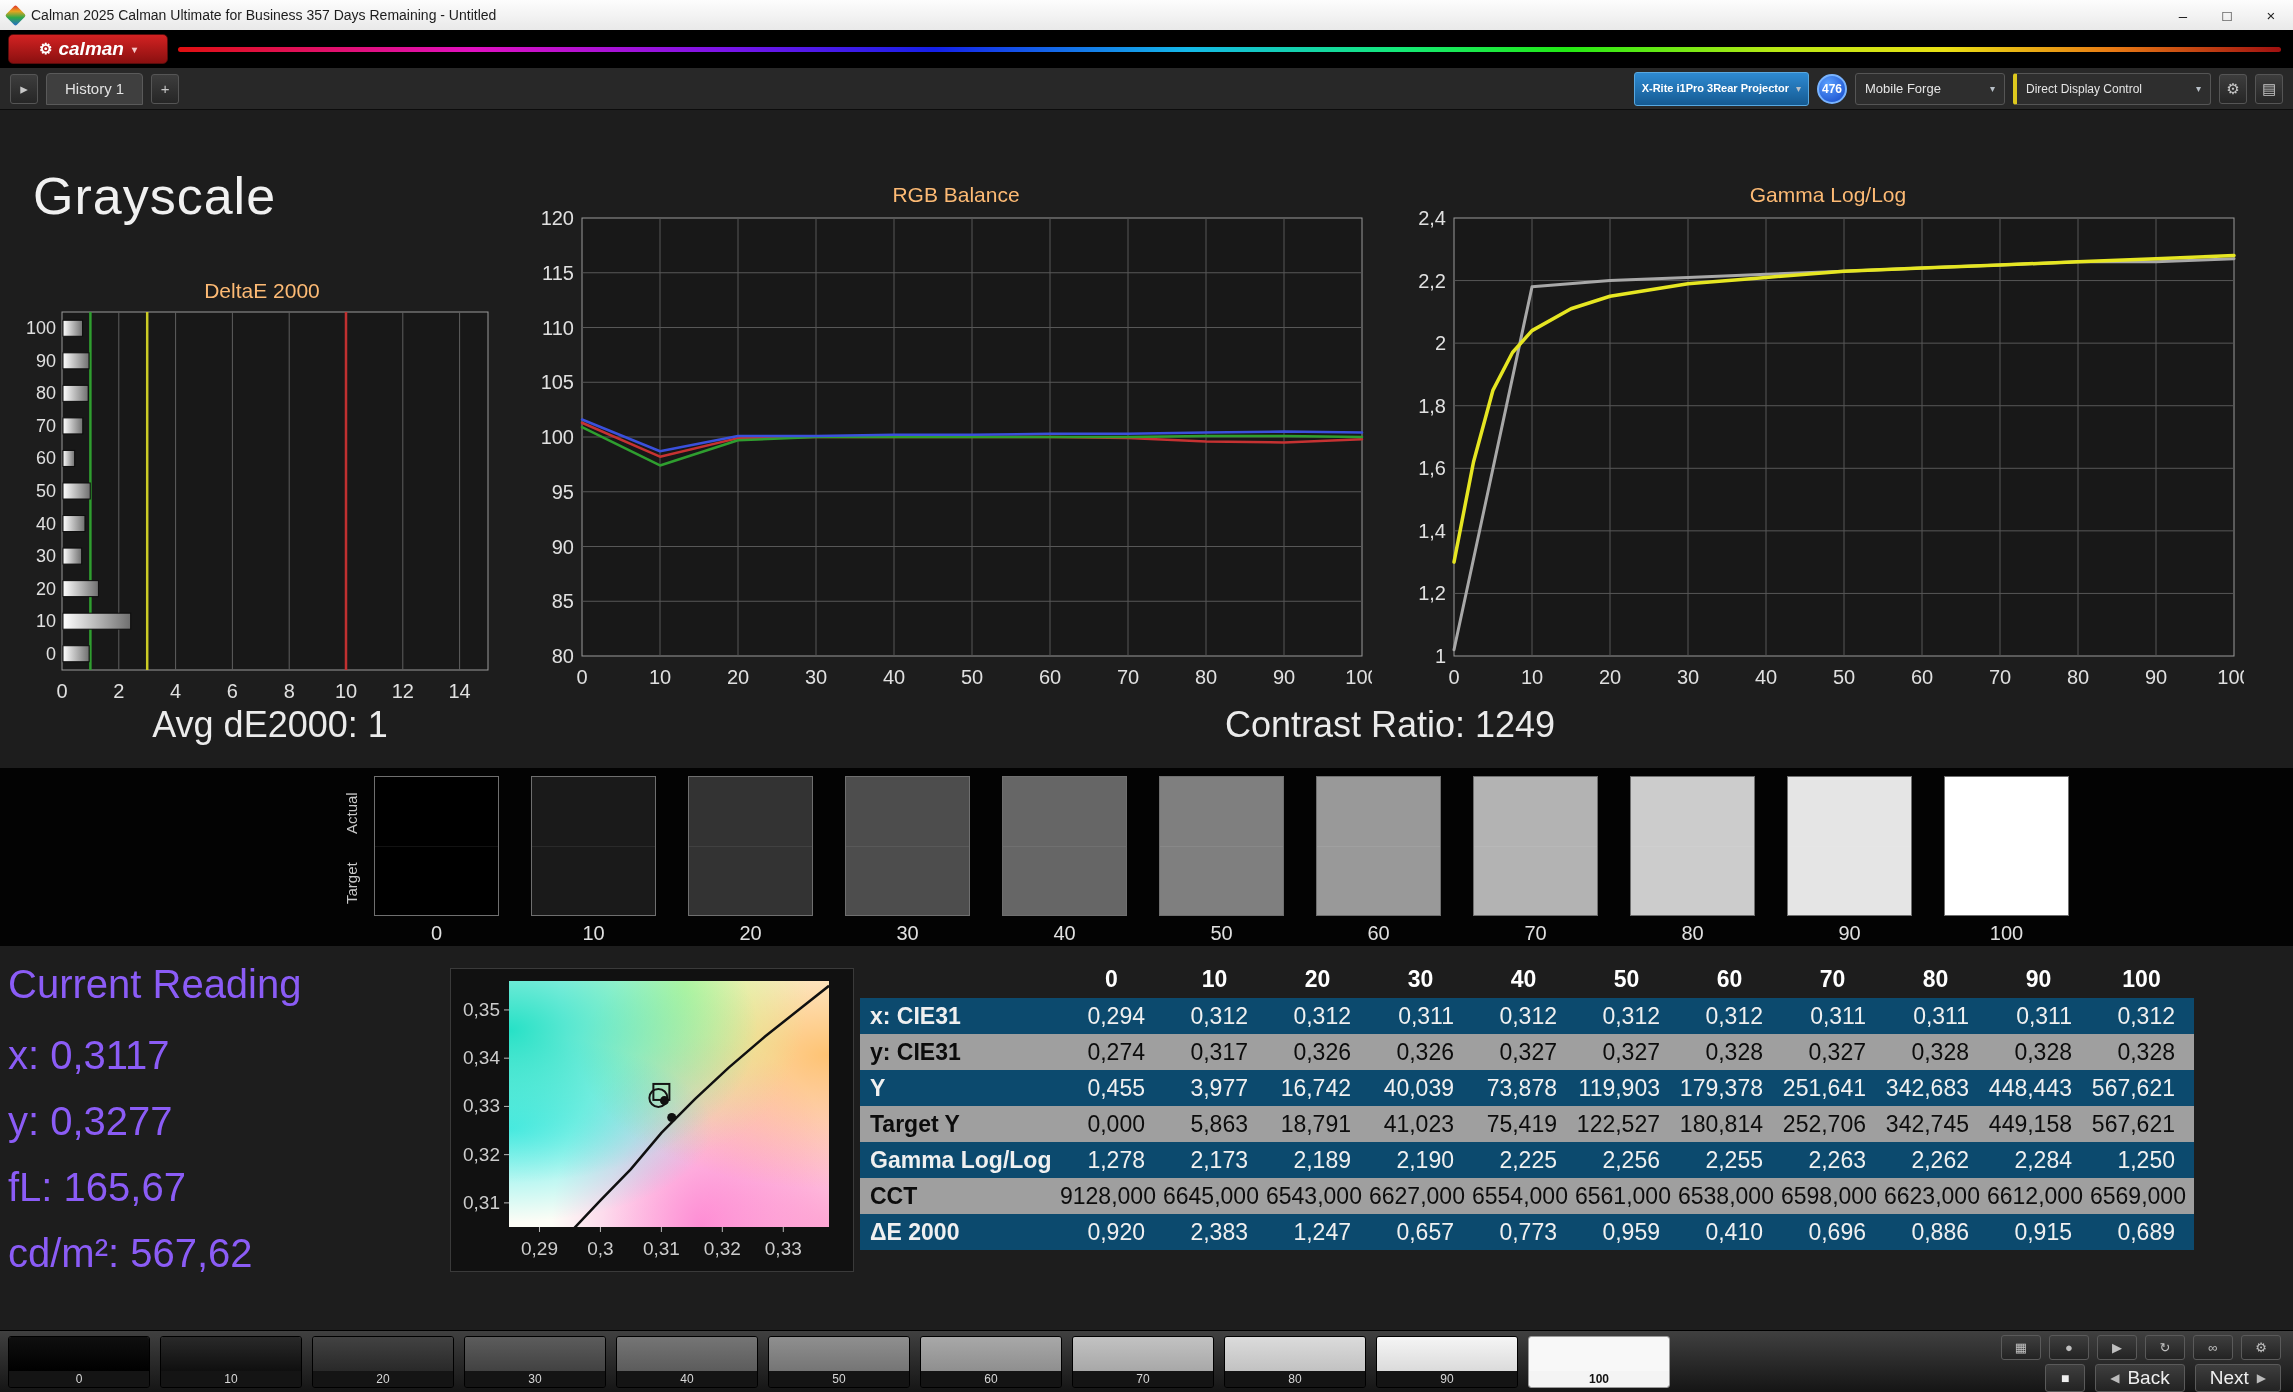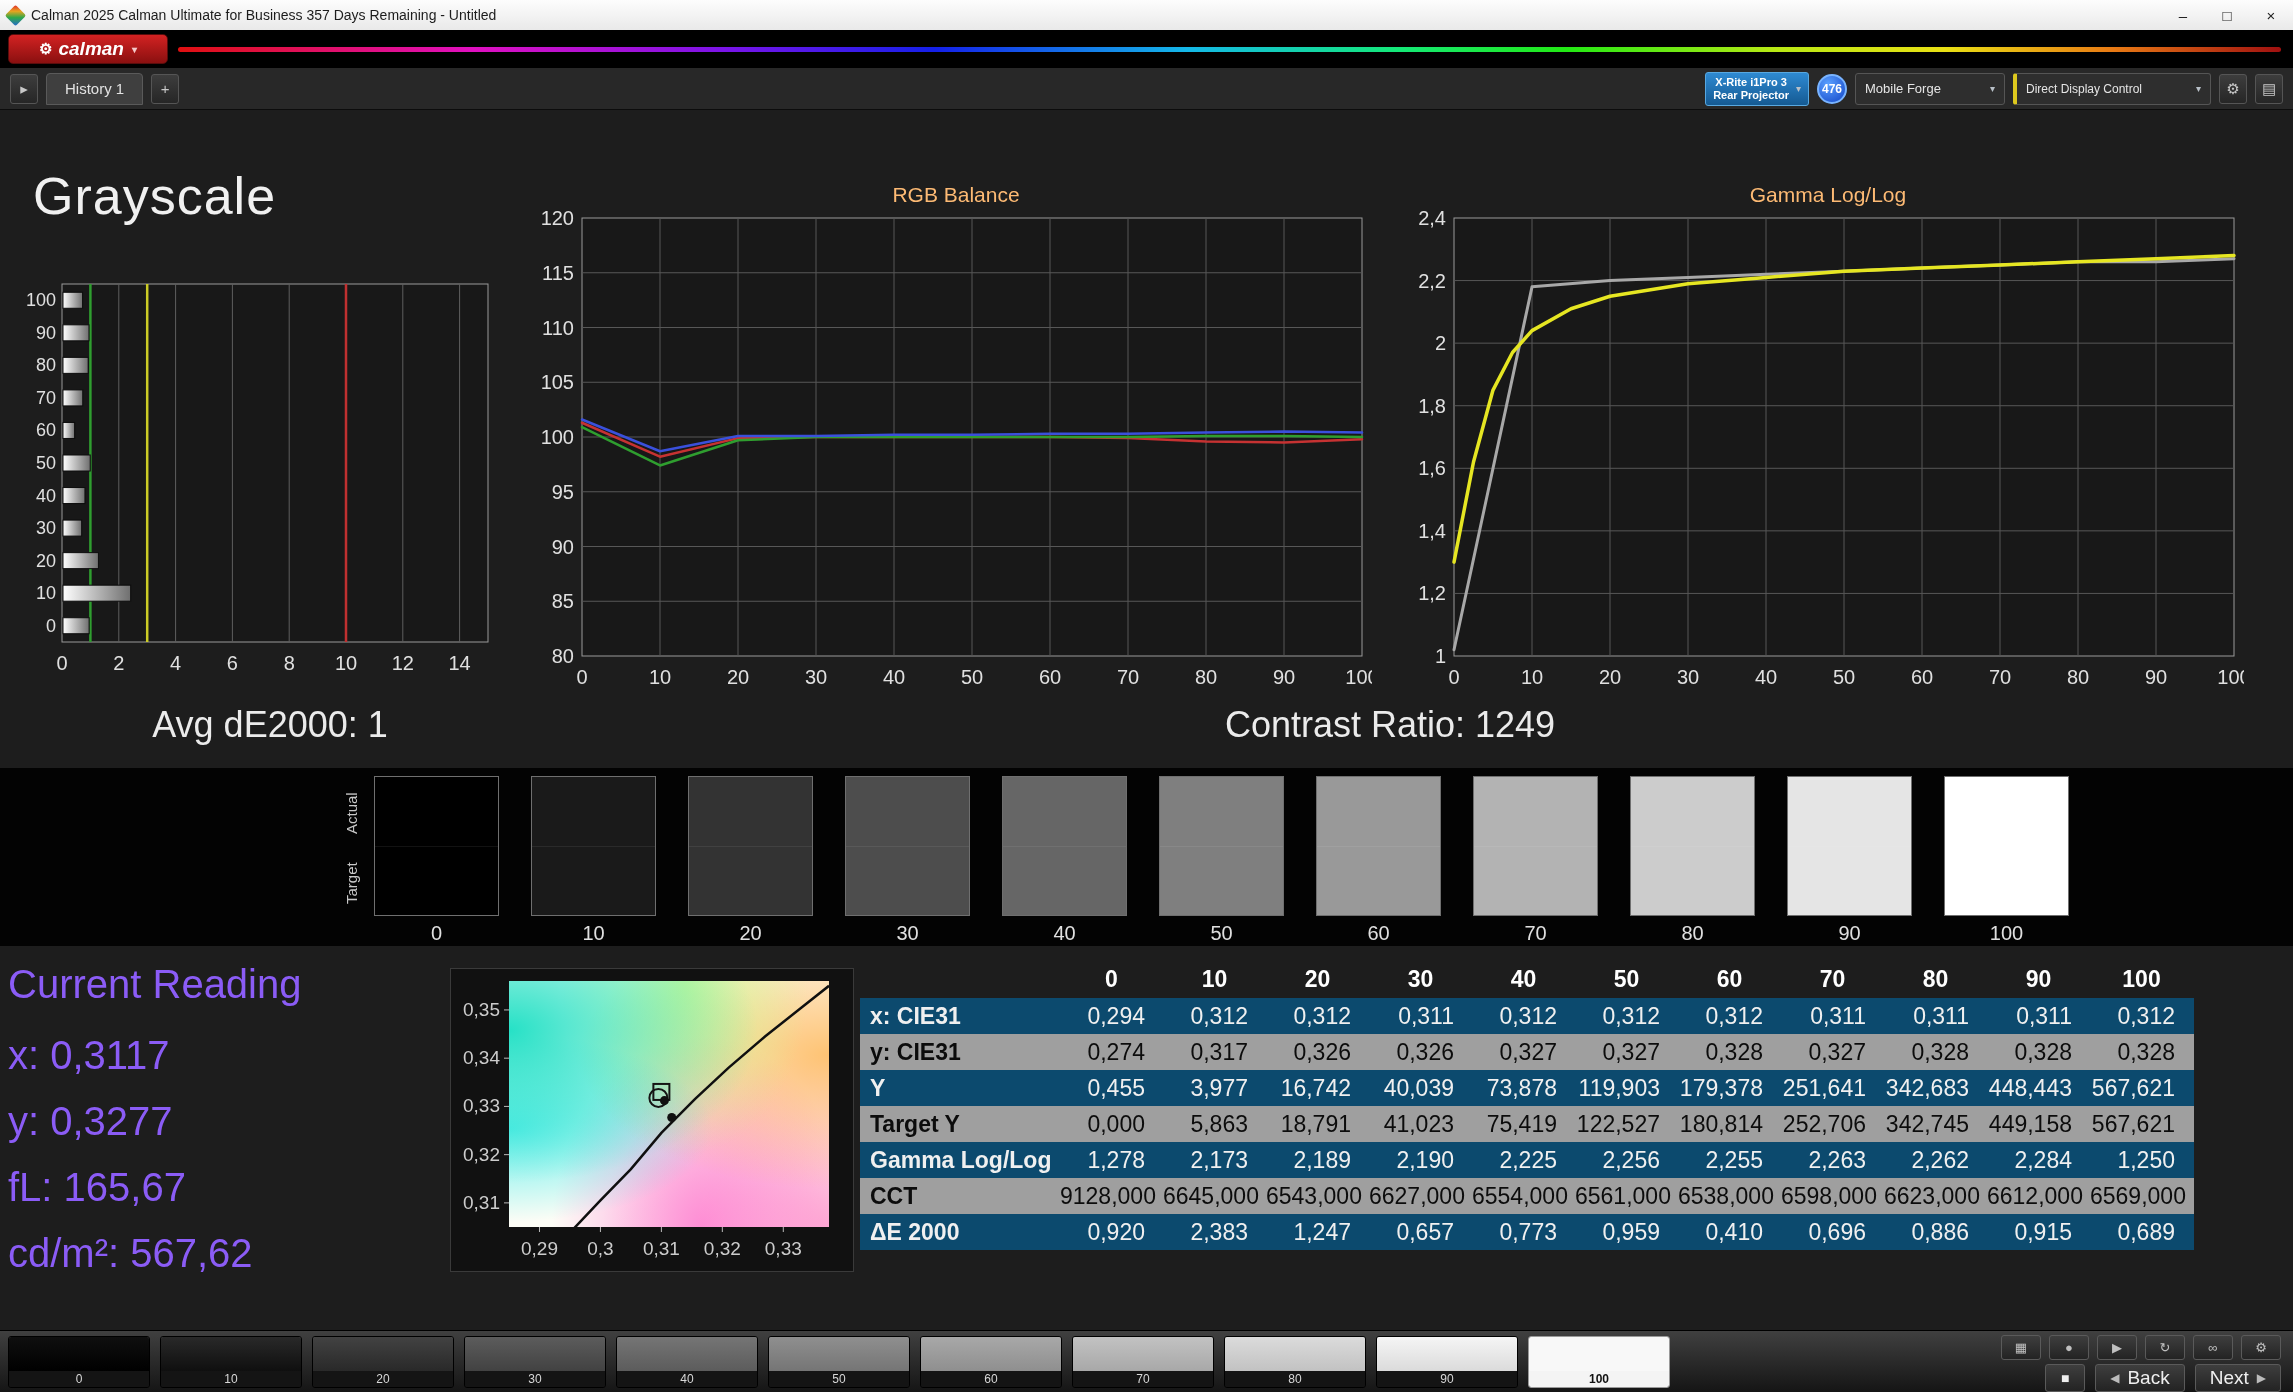--- a/index.html
+++ b/index.html
@@ -19,21 +19,21 @@
   .brand-dd{font-style:normal;font-size:10px;margin-left:2px;color:#f4c8c8}
   .rainbow{flex:1;height:5px;margin:0 12px 0 10px;border-radius:3px;
     background:linear-gradient(90deg,#e01010 0%,#e010c0 14%,#7a14e8 26%,#1420e8 36%,#14b8e8 48%,#14e878 58%,#22e814 66%,#b8e814 76%,#e8e014 84%,#e87a14 92%,#a01010 100%)}
 
   
   .tabbar{position:absolute;left:0;top:68px;width:2293px;height:42px;background:#282828;border-bottom:1px solid #0c0c0c;display:flex;align-items:center;justify-content:space-between;padding:0 10px;box-sizing:border-box}
   .tab-left,.tab-right{display:flex;align-items:center;gap:8px}
   .sqbtn{height:30px;min-width:28px;background:linear-gradient(#3d3d3d,#262626);border:1px solid #555;border-radius:3px;color:#c8c8c8;display:flex;align-items:center;justify-content:center;font-size:15px;padding:0 5px;box-sizing:border-box}
   .histtab{height:30px;padding:0 18px;background:#3f3f3f;border:1px solid #5a5a5a;border-radius:4px 4px 0 0;color:#e2e2e2;font-size:15px;display:flex;align-items:center}
   .meterbtn{background:linear-gradient(#2e8ad2,#155a92);border:1px solid #58a8e0;border-radius:3px;height:32px;display:flex;align-items:center;padding:0 7px;color:#fff;gap:7px}
-  .meter-lines{display:flex;flex-direction:column;font-size:11px;font-weight:bold;line-height:13px;text-align:center}
+  .meter-lines{display:flex;flex-direction:row;font-size:11px;font-weight:bold;line-height:13px;text-align:center}
   .badge{width:30px;height:30px;border-radius:50%;background:radial-gradient(circle at 35% 30%,#5aa0ff,#1346c8);border:2px solid #79b4ff;color:#fff;font-size:12px;font-weight:bold;display:flex;align-items:center;justify-content:center;box-sizing:border-box}
   .srcbtn{height:32px;background:#2e2e2e;border:1px solid #555;border-radius:3px;color:#e5e5e5;font-size:13px;display:flex;align-items:center;gap:10px;padding:0 9px;min-width:150px;justify-content:space-between;box-sizing:border-box}
   .ddcbtn{height:32px;background:#2e2e2e;border:1px solid #555;border-left:4px solid #ddc81e;border-radius:3px;color:#e5e5e5;font-size:12px;display:flex;align-items:center;gap:10px;padding:0 9px;min-width:198px;justify-content:space-between;box-sizing:border-box}
   .dd{font-size:10px;color:#b8c0c8}
 
   
   .main{position:absolute;left:0;top:110px;width:2293px;height:1220px;background:#1d1d1d}
   .page-title{position:absolute;left:33px;top:56px;font-size:52px;color:#f0f0f0;letter-spacing:1px}
   .chartwrap{position:absolute}
   .ctitle{text-align:center;font-size:21px;color:#fdba74;height:28px;line-height:26px}
@@ -153,20 +153,21 @@
     <div class="sqbtn">
         <span>▤</span>
       </div>
   </div>
 </div>
 
 <div class="main">
   <div class="page-title">Grayscale</div>
 
   <div class="chartwrap" id="deltae-wrap">
+    <div class="ctitle">DeltaE 2000</div>
     <div>
         <svg width="480" height="404">
           <defs>
             <linearGradient id="barg" x1="0" y1="0" x2="1" y2="0">
               <stop offset="0%" stop-color="#ffffff"></stop>
               <stop offset="100%" stop-color="#6f6f6f"></stop>
             </linearGradient>
           </defs>
           <rect x="40" y="6" width="426" height="358" fill="#181818" stroke="#9a9a9a"></rect>
           <text x="40" y="392" text-anchor="middle" fill="#e0e0e0" font-size="20">0</text>

